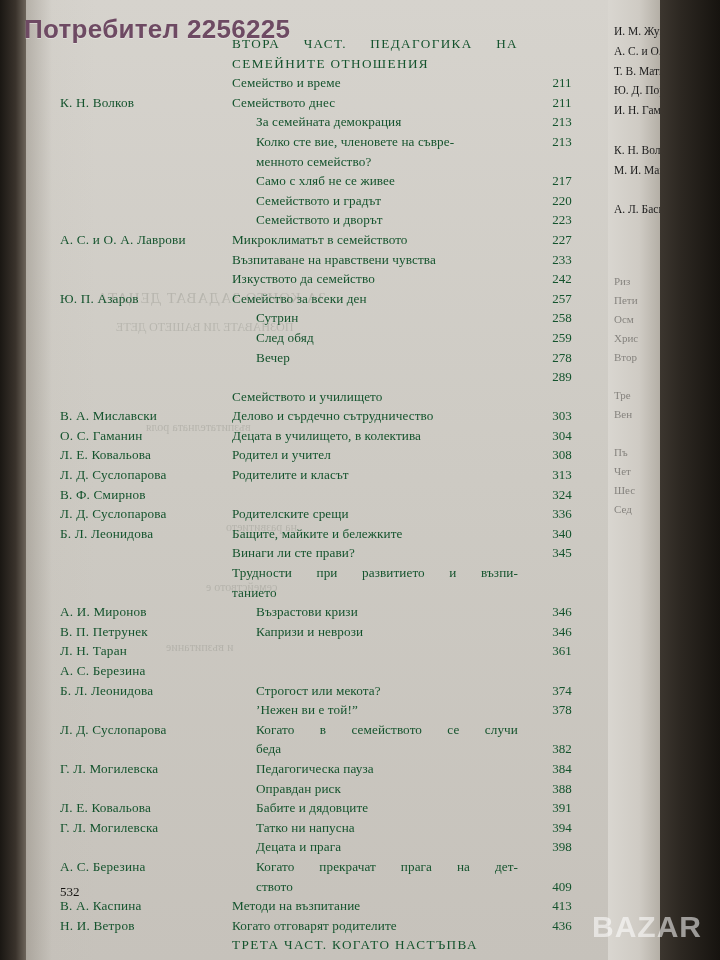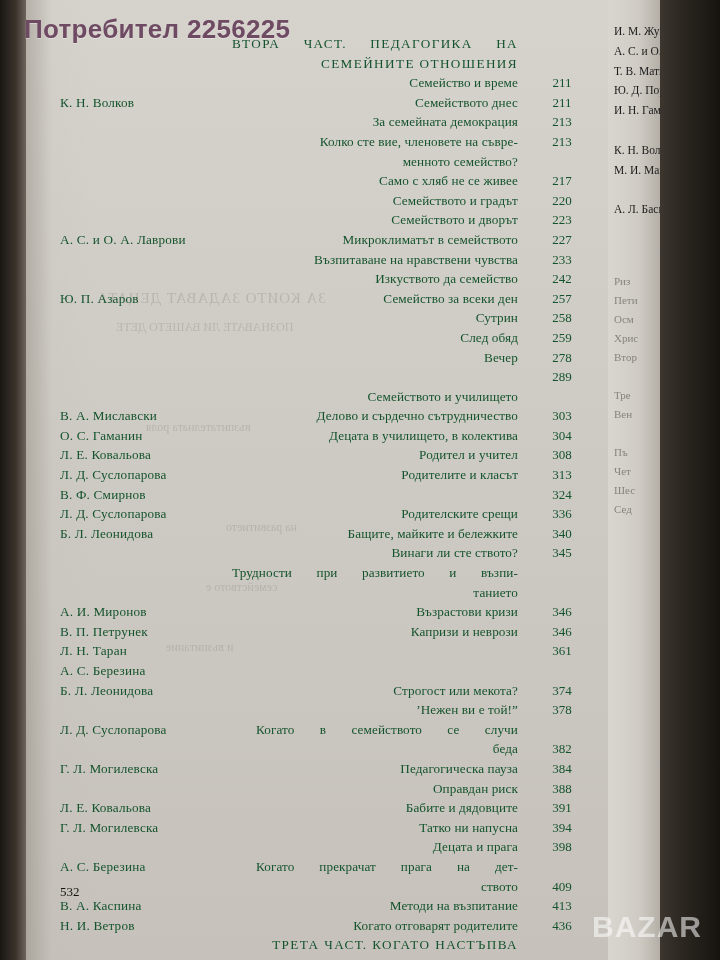--- a/index.html
+++ b/index.html
@@ -124,21 +124,20 @@
     white-space: nowrap;
     letter-spacing: 0.2px;
   }
   .title {
     position: absolute;
     left: 172px;
     top: 0;
     width: 286px;
     white-space: nowrap;
     letter-spacing: 0.1px;
-    text-align: right;
   }
   .title.justify {
     white-space: normal;
     text-align: justify;
     text-align-last: justify;
     width: 286px;
   }
   .title.indent { left: 196px; width: 262px; }
   .title.head {
     left: 172px;
@@ -336,21 +335,21 @@
         <div class="title">Родителските срещи</div>
         <div class="page-no">336</div>
       </div>
       <div class="row">
         <div class="author">Б. Л. Леонидова</div>
         <div class="title">Бащите, майките и бележките</div>
         <div class="page-no">340</div>
       </div>
       <div class="row">
         <div class="author"></div>
-        <div class="title">Винаги ли сте ството?</div>
+        <div class="title">Винаги ли сте прави?</div>
         <div class="page-no">345</div>
       </div>
       <div class="row">
         <div class="author"></div>
         <div class="title justify">Трудности при развитието и възпи-</div>
         <div class="page-no"></div>
       </div>
       <div class="row">
         <div class="author"></div>
         <div class="title">танието</div>

